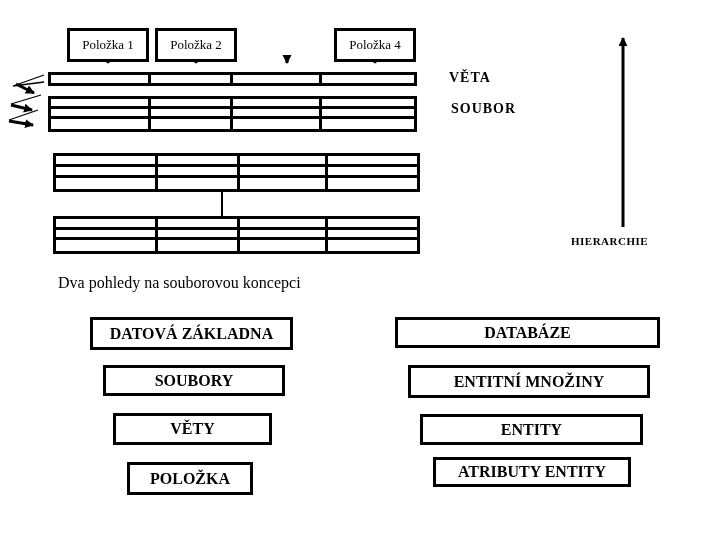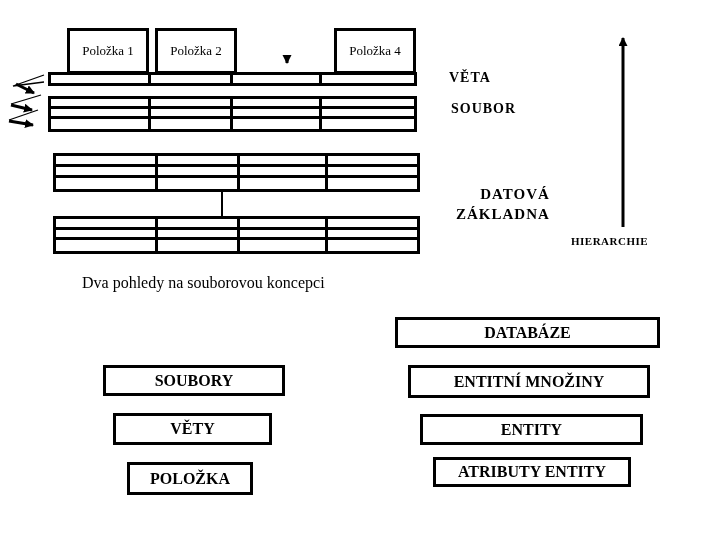--- a/index.html
+++ b/index.html
@@ -4,21 +4,21 @@
 <style>
   html,body { margin:0; padding:0; background:#ffffff; }
   #canvas {
     position:relative; width:720px; height:540px; background:#ffffff;
     font-family:"Liberation Serif", serif; color:#000; overflow:hidden;
   }
   
   .item-box {
     position:absolute; box-sizing:border-box; border:3px solid #000; background:#fff;
     display:flex; align-items:center; justify-content:center;
-    font-size:13px; width:82px; height:46px; top:28px; white-space:nowrap;text-align:right;
+    font-size:13px; width:82px; height:34px; top:28px; white-space:nowrap;text-align:right;
   }
   
   .row-table {
     position:absolute; box-sizing:border-box; border:3px solid #000; background:#fff;
     display:grid; grid-auto-rows:1fr;
   }
   .cols-a { grid-template-columns:102fr 83fr 90fr 94fr; }
   .cols-b { grid-template-columns:104fr 83fr 90fr 90fr; }
   .row-table .cell { border-right:3px solid #000; border-bottom:3px solid #000; }
   .row-table .cell:nth-child(4n) { border-right:none; }
@@ -31,21 +31,21 @@
   .side-label {
     position:absolute; font-weight:bold; font-size:14px; letter-spacing:1px;
     line-height:20px; white-space:nowrap;text-align:right;
   }
   #label-veta       { left:449px; top:68px; }
   #label-soubor     { left:451px; top:99px; }
   #label-datova     { left:456px; top:184px; font-size:15px; }
   #label-hierarchie { left:571px; top:231px; font-size:11px; letter-spacing:0.5px; }
   
   #caption {
-    position:absolute; left:58px; top:274px; font-size:16px; white-space:nowrap;margin-left:24px;
+    position:absolute; left:58px; top:274px; font-size:16px; white-space:nowrap;
   }
   
   .cmp-box {
     position:absolute; box-sizing:border-box; border:3px solid #000; background:#fff;
     display:flex; align-items:center; justify-content:center;
     font-weight:bold; font-size:16px; white-space:nowrap;
   }
   #box-datova   { left:90px;  top:317px; width:203px; height:33px; }
   #box-soubory  { left:103px; top:365px; width:182px; height:31px; }
   #box-vety     { left:113px; top:413px; width:159px; height:32px; }
@@ -144,28 +144,25 @@
       <div class="cell"></div>
       <div class="cell"></div>
       <div class="cell"></div>
       <div class="cell"></div>
       <div class="cell"></div>
       <div class="cell"></div>
     </div>
 
   <div id="label-veta" class="side-label">VĚTA</div>
   <div id="label-soubor" class="side-label">SOUBOR</div>
-  <div id="label-datova" class="side-label">
-    <div>DATOVÁ</div>
-    <div>ZÁKLADNA</div>
-  </div>
   <div id="label-hierarchie" class="side-label">HIERARCHIE</div>
 
   <div id="caption">Dva pohledy na souborovou koncepci</div>
 
+  <div id="box-datova" class="cmp-box">DATOVÁ ZÁKLADNA</div>
   <div id="box-soubory" class="cmp-box">SOUBORY</div>
   <div id="box-vety" class="cmp-box">VĚTY</div>
   <div id="box-polozka" class="cmp-box">POLOŽKA</div>
 
   <div id="box-databaze" class="cmp-box">DATABÁZE</div>
   <div id="box-entitni" class="cmp-box">ENTITNÍ MNOŽINY</div>
   <div id="box-entity" class="cmp-box">ENTITY</div>
   <div id="box-atributy" class="cmp-box">ATRIBUTY ENTITY</div>
 
 </div>

